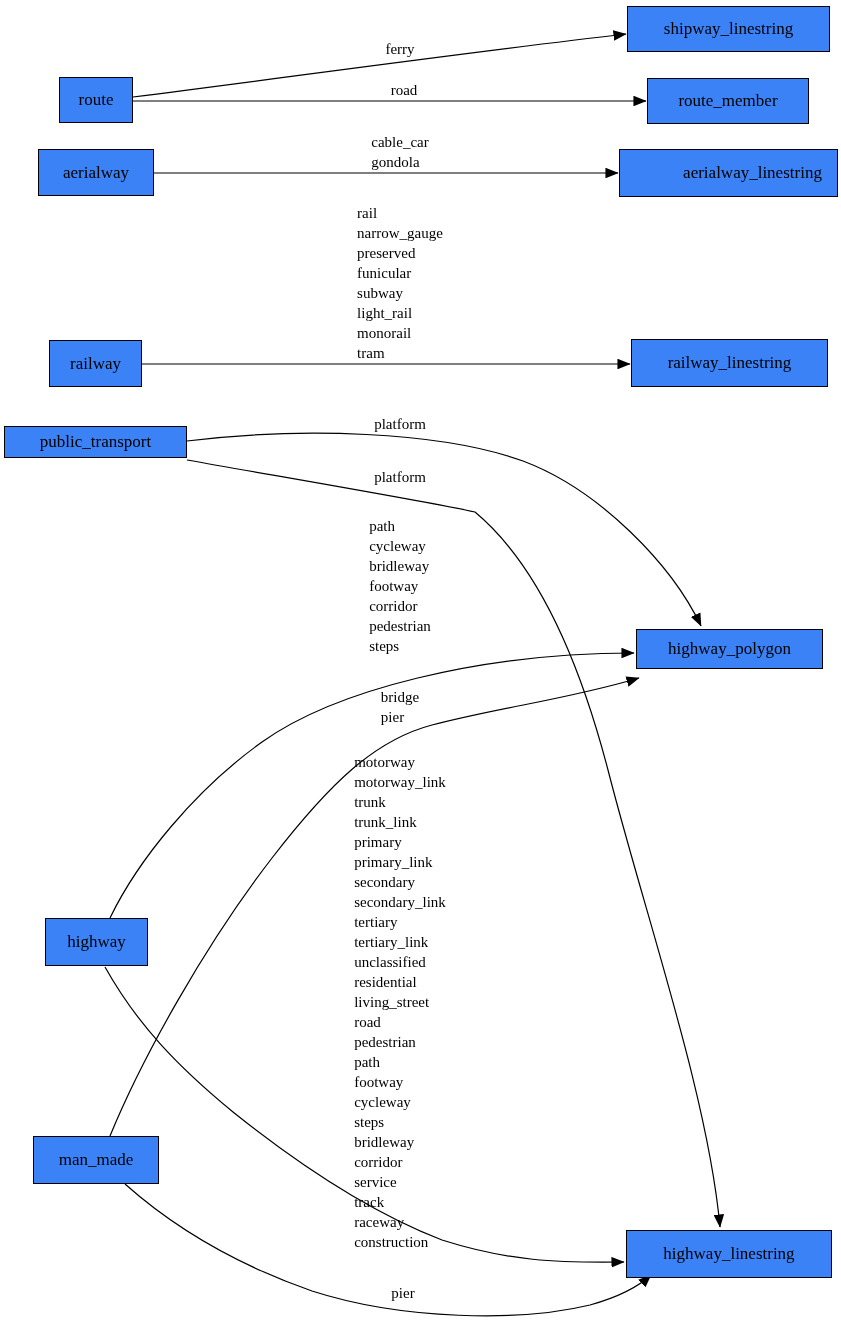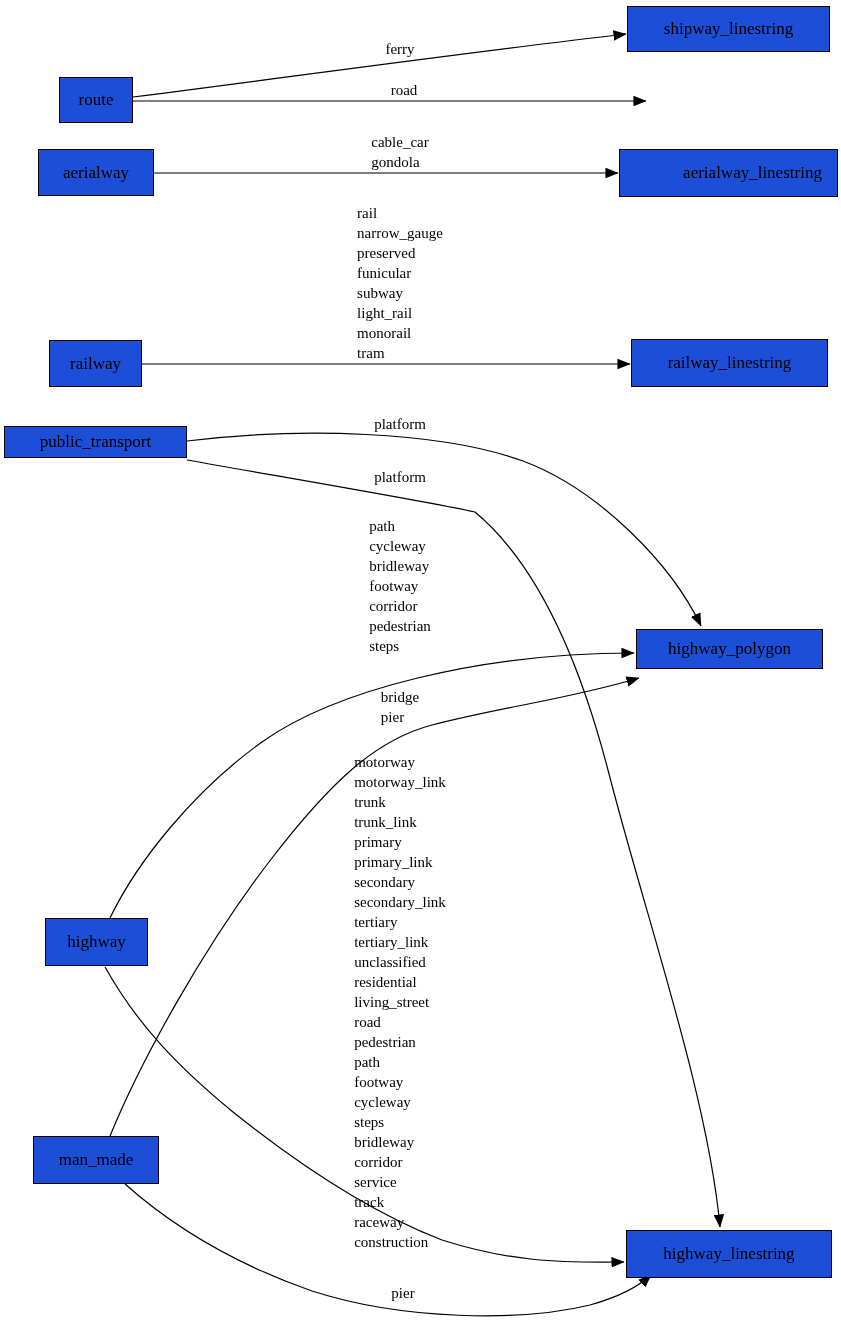--- a/index.html
+++ b/index.html
@@ -22,21 +22,21 @@
     top: 0;
   }
   .edges-svg path.edge {
     fill: none;
     stroke: #000000;
     stroke-width: 1.2;
   }
   .node {
     position: absolute;
     border: 1px solid #000000;
-    background: #1d4ed8;
+    background: #3b82f6;
     display: flex;
     align-items: center;
     justify-content: center;
     font-size: 17px;
     white-space: nowrap;
     box-sizing: border-box;
   }
   .edge-label {
     position: absolute;
     transform: translateX(-50%);
@@ -64,20 +64,21 @@
     <path class="edge" d="M187,441 C300,427 440,431 523,461 C600,490 672,565 701,626" marker-end="url(#arrow)"></path>
     <path class="edge" d="M187,460 C300,480 430,502 475,512 C535,562 578,655 608,770 C645,915 708,1095 720,1227" marker-end="url(#arrow)"></path>
     <path class="edge" d="M110,918 C138,860 195,790 262,742 C335,690 480,653 634,653" marker-end="url(#arrow)"></path>
     <path class="edge" d="M110,1136 C142,1058 205,945 272,858 C330,783 375,740 432,725 C505,706 565,700 639,678" marker-end="url(#arrow)"></path>
     <path class="edge" d="M105,967 C137,1024 177,1066 233,1112 C303,1168 372,1213 442,1240 C508,1261 557,1263 624,1262" marker-end="url(#arrow)"></path>
     <path class="edge" d="M125,1184 C170,1224 232,1263 312,1291 C402,1320 520,1322 590,1305 C615,1298 637,1288 651,1275" marker-end="url(#arrow)"></path>
   </svg>
 
   <div class="node" style="left:59px; top:77px; width:74px; height:46px;">route</div>
   <div class="node" style="left:627px; top:6px; width:203px; height:46px;">shipway_linestring</div>
+  <div class="node" style="left:647px; top:78px; width:162px; height:46px;">route_member</div>
   <div class="node" style="left:38px; top:149px; width:116px; height:47px;">aerialway</div>
   <div class="node" style="left:619px; top:149px; width:219px; height:48px;padding-left:48px;">aerialway_linestring</div>
   <div class="node" style="left:49px; top:340px; width:93px; height:47px;">railway</div>
   <div class="node" style="left:631px; top:339px; width:197px; height:48px;">railway_linestring</div>
   <div class="node" style="left:4px; top:426px; width:183px; height:32px;">public_transport</div>
   <div class="node" style="left:636px; top:629px; width:187px; height:40px;">highway_polygon</div>
   <div class="node" style="left:45px; top:918px; width:103px; height:48px;">highway</div>
   <div class="node" style="left:33px; top:1136px; width:126px; height:48px;">man_made</div>
   <div class="node" style="left:626px; top:1230px; width:206px; height:48px;">highway_linestring</div>
 

